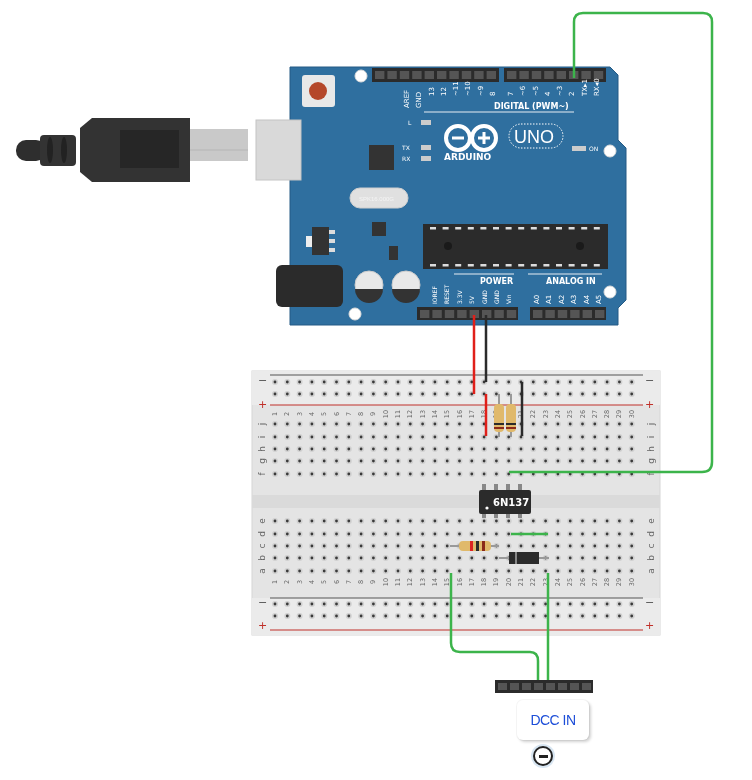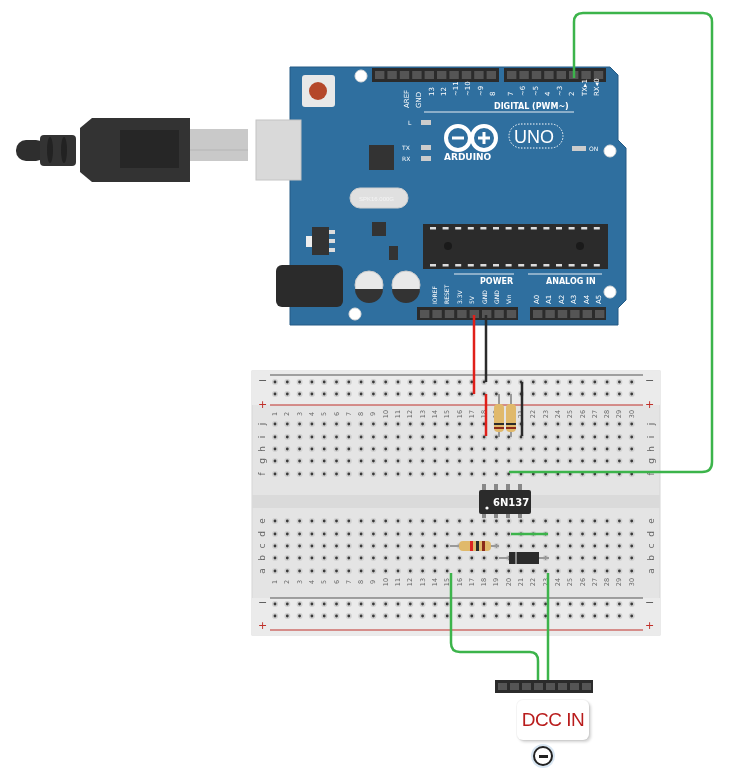--- a/index.html
+++ b/index.html
@@ -1,21 +1,21 @@
 <!DOCTYPE html>
 <html><head>
 <meta charset="utf-8">
 <style>
   html, body { margin:0; padding:0; background:#ffffff; }
   body { width:752px; height:780px; position:relative; overflow:hidden; font-family:"Liberation Sans", sans-serif; }
   #canvas { position:absolute; left:0; top:0; }
   .lbl { font-family:"DejaVu Sans", sans-serif; }
   .dcc-tip { position:absolute; left:517px; top:700px; width:72px; height:40px; background:#ffffff; border-radius:6px;
     box-shadow: 2px 2px 3px rgba(0,0,0,0.18), 0 0 0 1px rgba(0,0,0,0.04); display:flex; align-items:center; justify-content:center;
-    font-family:"Liberation Sans", sans-serif; font-size:19px; color:#b91c1c; letter-spacing:-0.5px; }
+    font-family:"Liberation Sans", sans-serif; font-size:14px; color:#1d4ed8; letter-spacing:-0.5px; }
   .minus-btn { position:absolute; left:531px; top:744px; width:24px; height:24px; border-radius:50%; background:#d8e6f2;
     display:flex; align-items:center; justify-content:center; cursor:pointer; }
   .minus-btn .ring { width:16px; height:16px; border:2px solid #222; border-radius:50%; display:flex; align-items:center; justify-content:center; background:#fff; }
   .minus-btn .bar { width:9px; height:3px; background:#222; }
 </style>
 </head>
 <body>
 
 <svg id="canvas" width="752" height="780" viewBox="0 0 752 780">
   <defs></defs>

